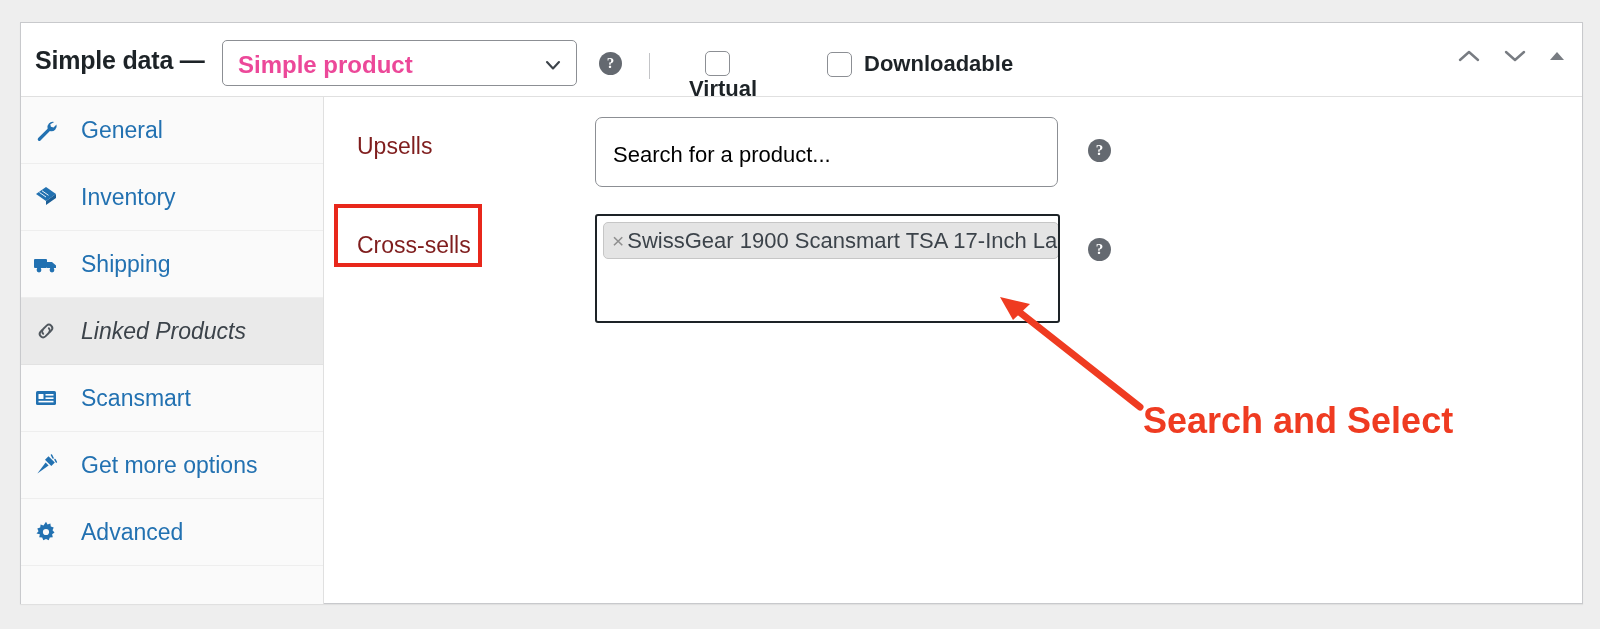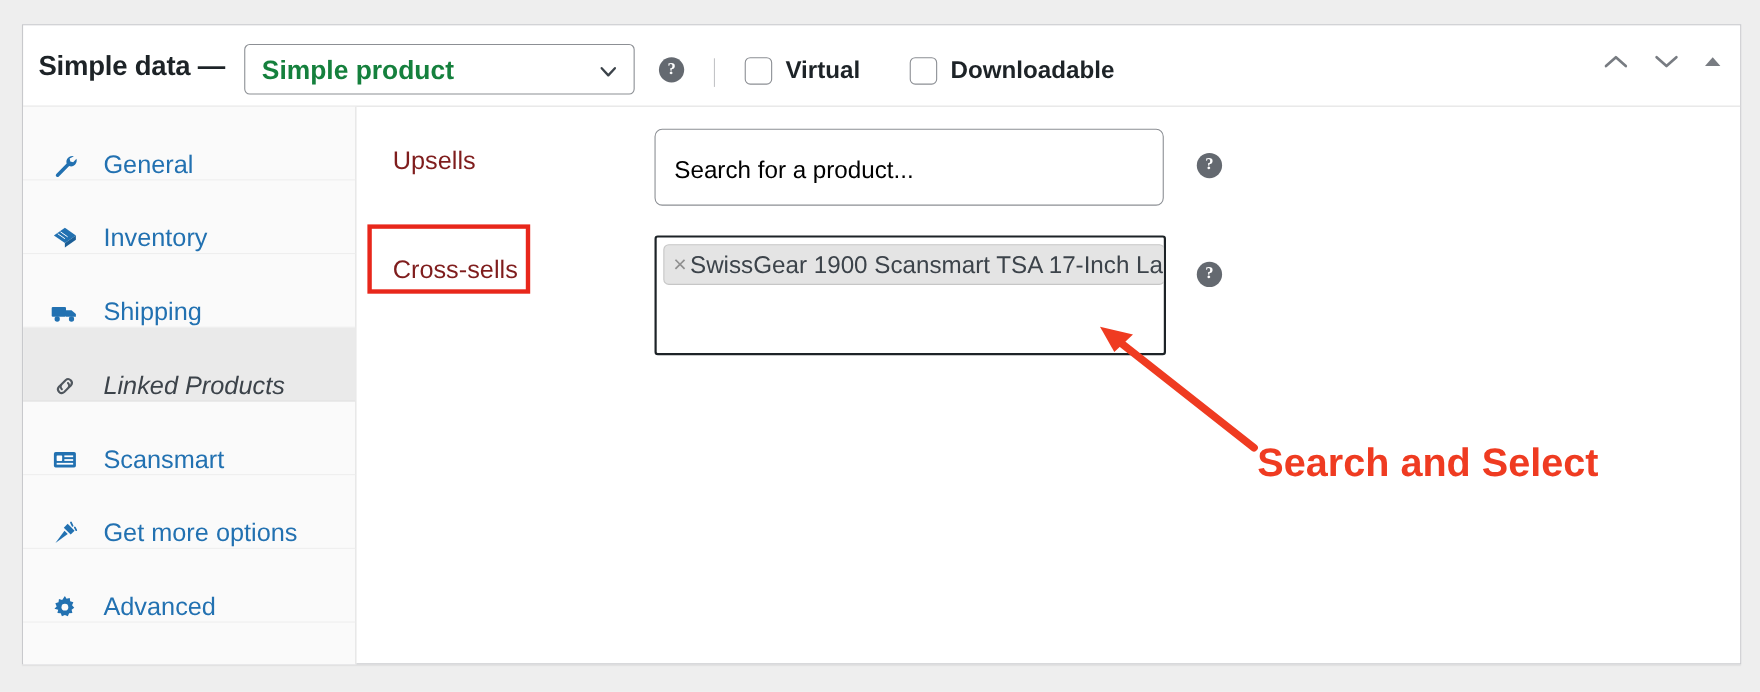--- a/index.html
+++ b/index.html
@@ -55,21 +55,21 @@
     border-radius: 5px;
     background: #ffffff;
     box-sizing: border-box;
   }
   .type-select-label {
     position: absolute;
     left: 15px;
     top: 10px;
     font-size: 24px;
     font-weight: bold;
-    color: #15803d;
+    color: #ec4899;
     white-space: nowrap;
   }
   .type-select-chevron {
     position: absolute;
     right: 14px;
     top: 15px;
     width: 18px;
     height: 18px;
   }
   .help-icon {
@@ -98,21 +98,21 @@
     width: 1px;
     height: 26px;
     background: #c3c4c7;
   }
   .checkbox-group {
     position: absolute;
     top: 28px;
     display: flex;
     align-items: center;
   }
-  .cb-virtual { left: 656px; }
+  .cb-virtual { left: 656px; flex-direction: column; }
   .cb-downloadable { left: 806px; }
   .checkbox-box {
     width: 25px;
     height: 25px;
     border: 1px solid #8c8f94;
     border-radius: 5px;
     background: #ffffff;
     box-sizing: border-box;
     display: inline-block;
   }
@@ -146,22 +146,22 @@
     height: 507px;
     background: #fafafa;
     border-right: 1px solid #e0e0e0;
     box-sizing: border-box;
   }
   .side-item {
     position: relative;
     height: 67px;
     border-bottom: 1px solid #eeeeee;
     display: flex;
-    align-items: flex-end;
-    padding-left: 25px;
+    align-items: center;
+    padding-left: 12px;
     box-sizing: border-box;
   }
   .side-item.active {
     background: #eaeaea;
     border-bottom-color: #e2e2e2;
   }
   .side-item .side-icon {
     width: 26px;
     height: 26px;
     display: flex;

